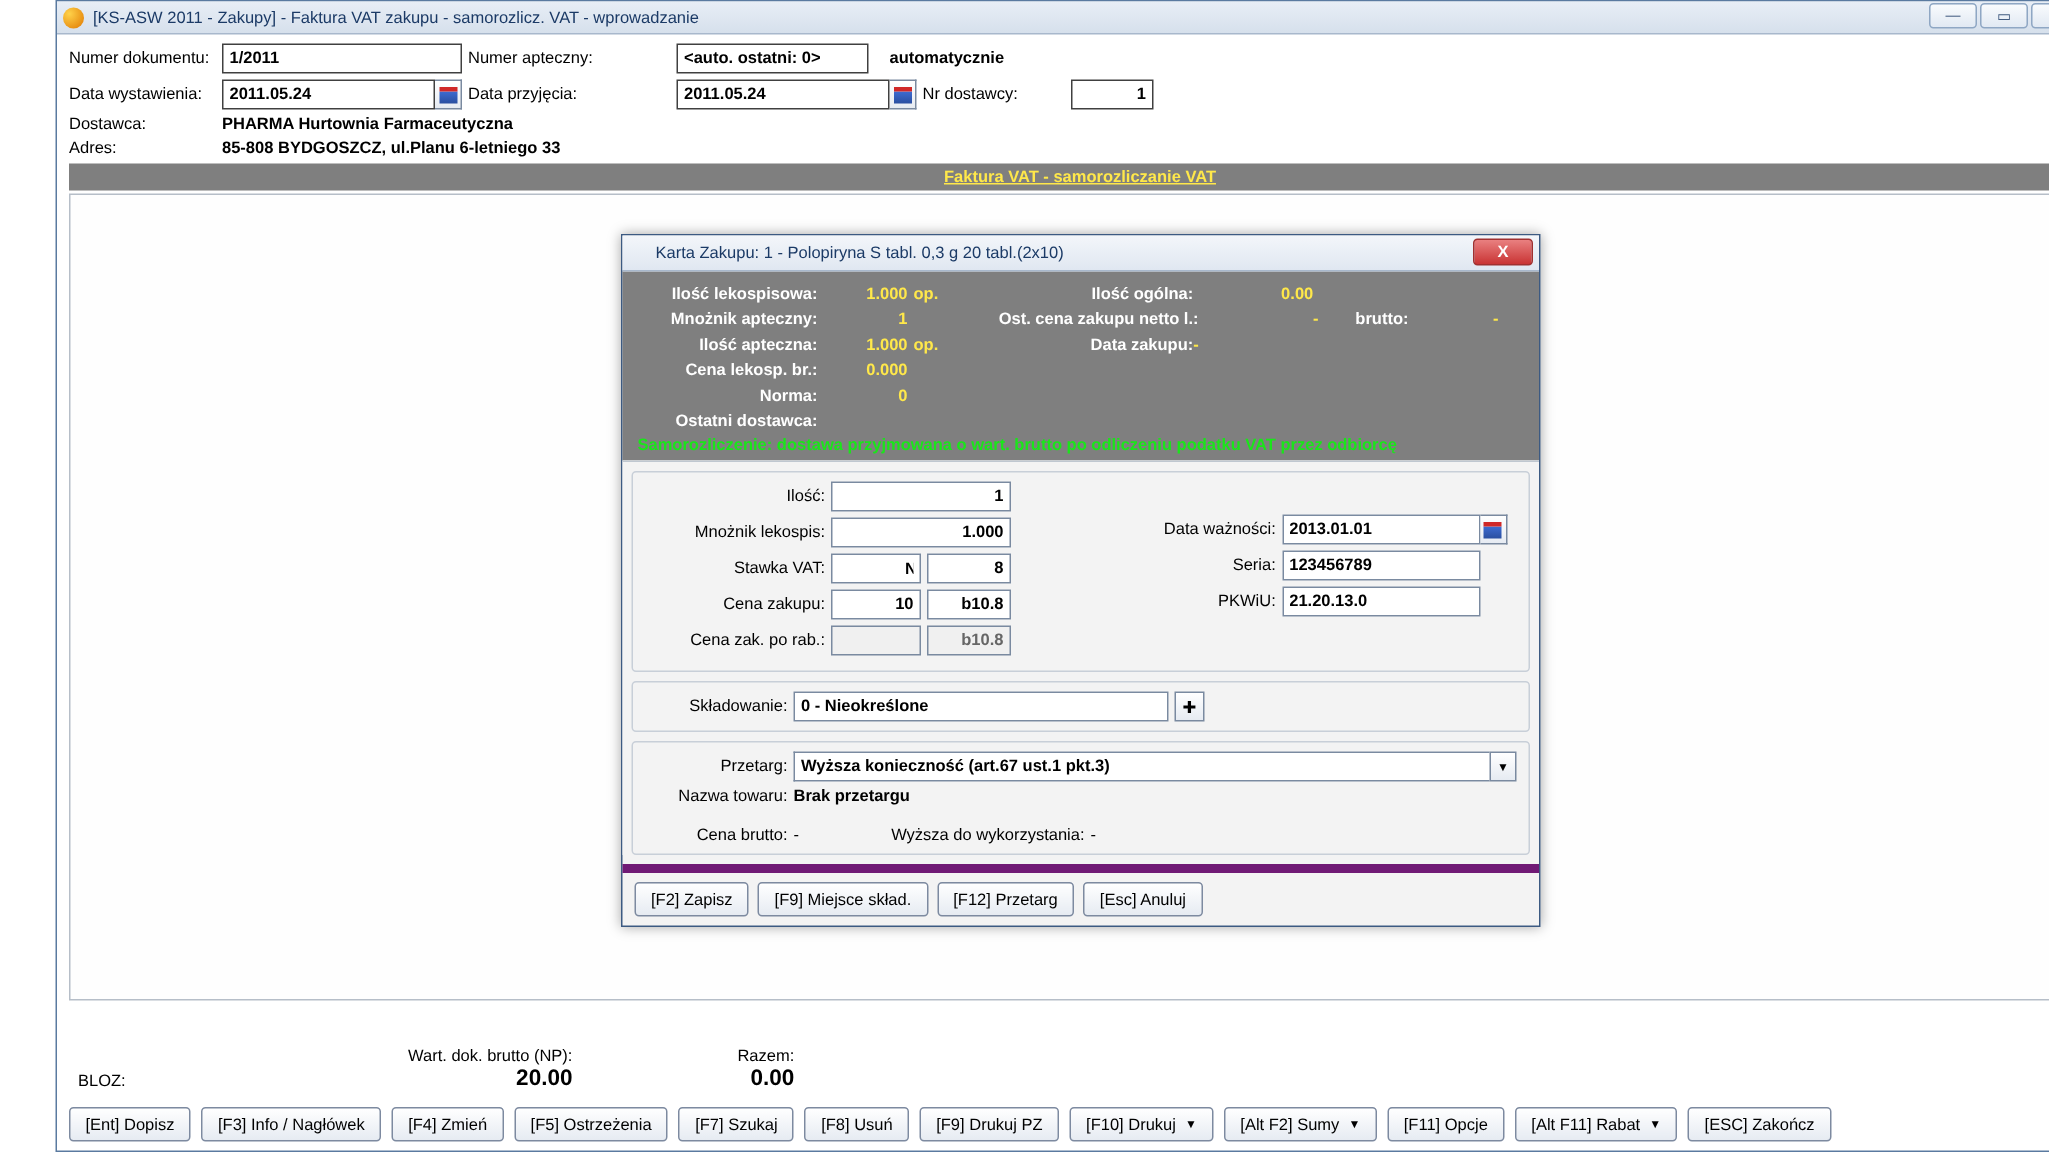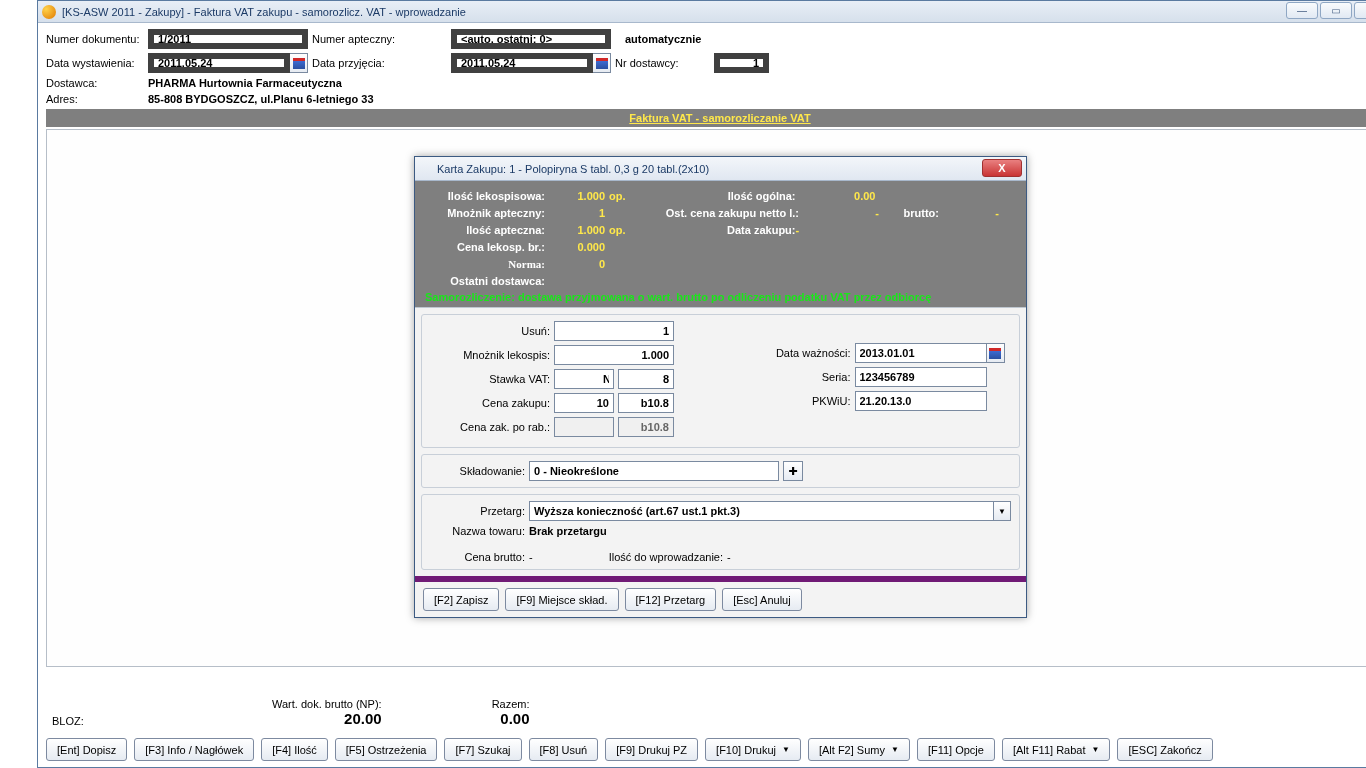--- a/index.html
+++ b/index.html
@@ -11,21 +11,21 @@
 .titlebar .app-icon { width: 14px; height: 14px; background: radial-gradient(circle at 30% 30%, #ffd24a, #e07800); border-radius: 50%; margin-right: 6px; }
 .titlebar .title { color: #1b3a66; font-weight: normal; }
 .window-controls { position: absolute; right: 2px; top: 1px; display: flex; gap: 2px; }
 .win-btn { width: 32px; height: 17px; border: 1px solid #8fa7c4; border-radius: 3px; background: linear-gradient(#f9fbfd,#e1e9f3); display: flex; align-items: center; justify-content: center; font-size: 10px; color: #425c80; cursor: pointer; }
 .win-btn.close { width: 46px; }
 
 
 .header-area { padding: 6px 8px 2px 8px; }
 .hrow { display: flex; align-items: center; margin-bottom: 4px; gap: 4px; }
 .lbl-r { text-align: left; color: #000; }
-.hdr-input { height: 20px; border: 6px solid #404040; padding: 0 4px; background: #fff; font-weight: bold; position: relative; }
+.hdr-input { height: 20px; border: 1px solid #404040; padding: 0 4px; background: #fff; font-weight: bold; position: relative; }
 .date-wrap { display: flex; align-items: stretch; }
 .cal-icon { width: 18px; height: 20px; border: 1px solid #7a8aa0; border-left: none; background: linear-gradient(#fff,#e6ebf2); display: flex; align-items: center; justify-content: center; cursor: pointer; }
 .cal-icon .cal-g { width: 12px; height: 11px; background: linear-gradient(#3d6bd1,#2a4fa0); border-top: 3px solid #d02828; }
 .bold { font-weight: bold; }
 .gray-band { background: #7f7f7f; color: #fff; text-align: center; font-weight: bold; padding: 3px 0; margin-top: 2px; }
 .gray-band .yellow { color: #ffe84a; text-decoration: underline; }
 .content-frame { border: 1px solid #b6bec8; margin: 0 8px; height: 538px; position: relative; background: #fefefe; }
 .content-frame .vscroll { position: absolute; right: 0; top: 0; bottom: 0; width: 17px; background: #eef1f5; border-left: 1px solid #cfd6de; }
 .scroll-btn { height: 17px; background: linear-gradient(#fdfdfd,#e1e6ec); border-bottom: 1px solid #cfd6de; display:flex;align-items:center;justify-content:center;font-size:8px;color:#546b8c; }
 
@@ -78,21 +78,21 @@
       <div class="win-btn">▭</div>
       <div class="win-btn close">✕</div>
     </div>
   </div>
 
   <div class="header-area">
     <div class="hrow">
       <div class="lbl-r" style="width:98px;">Numer dokumentu:</div>
       <input class="hdr-input" style="width: 160px;" value="1/2011">
       <div class="lbl-r" style="width:135px;">Numer apteczny:</div>
-      <input class="hdr-input" style="width: 160px;" value="&lt;auto. ostatni: 0&gt;">
+      <input class="hdr-input" style="width: 128px;" value="&lt;auto. ostatni: 0&gt;">
       <div class="bold" style="margin-left:10px;">automatycznie</div>
     </div>
     <div class="hrow">
       <div class="lbl-r" style="width:98px;">Data wystawienia:</div>
       <div class="date-wrap">
         <input class="hdr-input" style="width: 142px;" value="2011.05.24">
         <div class="cal-icon">
             <div class="cal-g"></div>
           </div>
       </div>
@@ -131,21 +131,21 @@
     </div>
     <div class="col">
       <div>Razem:</div>
       <div class="big" style="text-align:right;">0.00</div>
     </div>
   </div>
 
   <div class="button-bar">
     <button class="fn-btn">[Ent] Dopisz</button>
     <button class="fn-btn">[F3] Info / Nagłówek</button>
-    <button class="fn-btn">[F4] Ilość</button>
+    <button class="fn-btn">[F4] Zmień</button>
     <button class="fn-btn">[F5] Ostrzeżenia</button>
     <button class="fn-btn">[F7] Szukaj</button>
     <button class="fn-btn">[F8] Usuń</button>
     <button class="fn-btn">[F9] Drukuj PZ</button>
     <button class="fn-btn">
         <span>[F10] Drukuj</span>
         <span class="caret">▼</span>
       </button>
     <button class="fn-btn">
         <span>[Alt F2] Sumy</span>
@@ -186,35 +186,35 @@
         <div class="mi-val" style="width:60px;">1.000</div>
         <div class="mi-unit">op.</div>
         <div class="mi-lbl" style="width:170px;">Data zakupu:</div>
         <div class="mi-val" style="width:10px;text-align:left;">-</div>
       </div>
       <div class="mi-row">
         <div class="mi-lbl" style="width:120px;">Cena lekosp. br.:</div>
         <div class="mi-val" style="width:60px;">0.000</div>
       </div>
       <div class="mi-row">
-        <div class="mi-lbl" style="width:120px;font-family:Liberation Serif, serif;">Norma:</div>
+        <div class="mi-lbl" style="width:120px;">Norma:</div>
         <div class="mi-val" style="width:60px;">0</div>
       </div>
       <div class="mi-row">
         <div class="mi-lbl" style="width:120px;">Ostatni dostawca:</div>
       </div>
       <div class="mi-green">Samorozliczenie: dostawa przyjmowana o wart. brutto po odliczeniu podatku VAT przez odbiorcę</div>
     </div>
 
     <div class="modal-body">
       <div class="section">
         <div style="display:flex; gap:60px;">
           <div style="flex:1;">
             <div class="frow">
-              <div class="flbl">Usuń:</div>
+              <div class="flbl">Ilość:</div>
               <input class="fin fin-r" style="width: 120px;" value="1">
             </div>
             <div class="frow">
               <div class="flbl">Mnożnik lekospis:</div>
               <input class="fin fin-r" style="width: 120px;" value="1.000">
             </div>
             <div class="frow">
               <div class="flbl">Stawka VAT:</div>
               <input class="fin fin-r" style="width: 60px; padding-left: 48px;" value="NP">
               <input class="fin fin-r" style="width: 56px;" value="8">
@@ -270,21 +270,21 @@
             <div class="dd">▼</div>
           </div>
         </div>
         <div class="frow">
           <div class="flbl" style="width:95px;">Nazwa towaru:</div>
           <div class="bold">Brak przetargu</div>
         </div>
         <div class="frow" style="margin-top:14px;margin-bottom:0;">
           <div class="flbl" style="width:95px;">Cena brutto:</div>
           <div style="width:20px;">-</div>
-          <div class="flbl" style="width:170px;">Ilość do wprowadzanie:</div>
+          <div class="flbl" style="width:170px;">Wyższa do wykorzystania:</div>
           <div>-</div>
         </div>
       </div>
     </div>
 
     <div class="modal-buttons">
       <button class="fn-btn">[F2] Zapisz</button>
       <button class="fn-btn">[F9] Miejsce skład.</button>
       <button class="fn-btn">[F12] Przetarg</button>
       <button class="fn-btn">[Esc] Anuluj</button>

